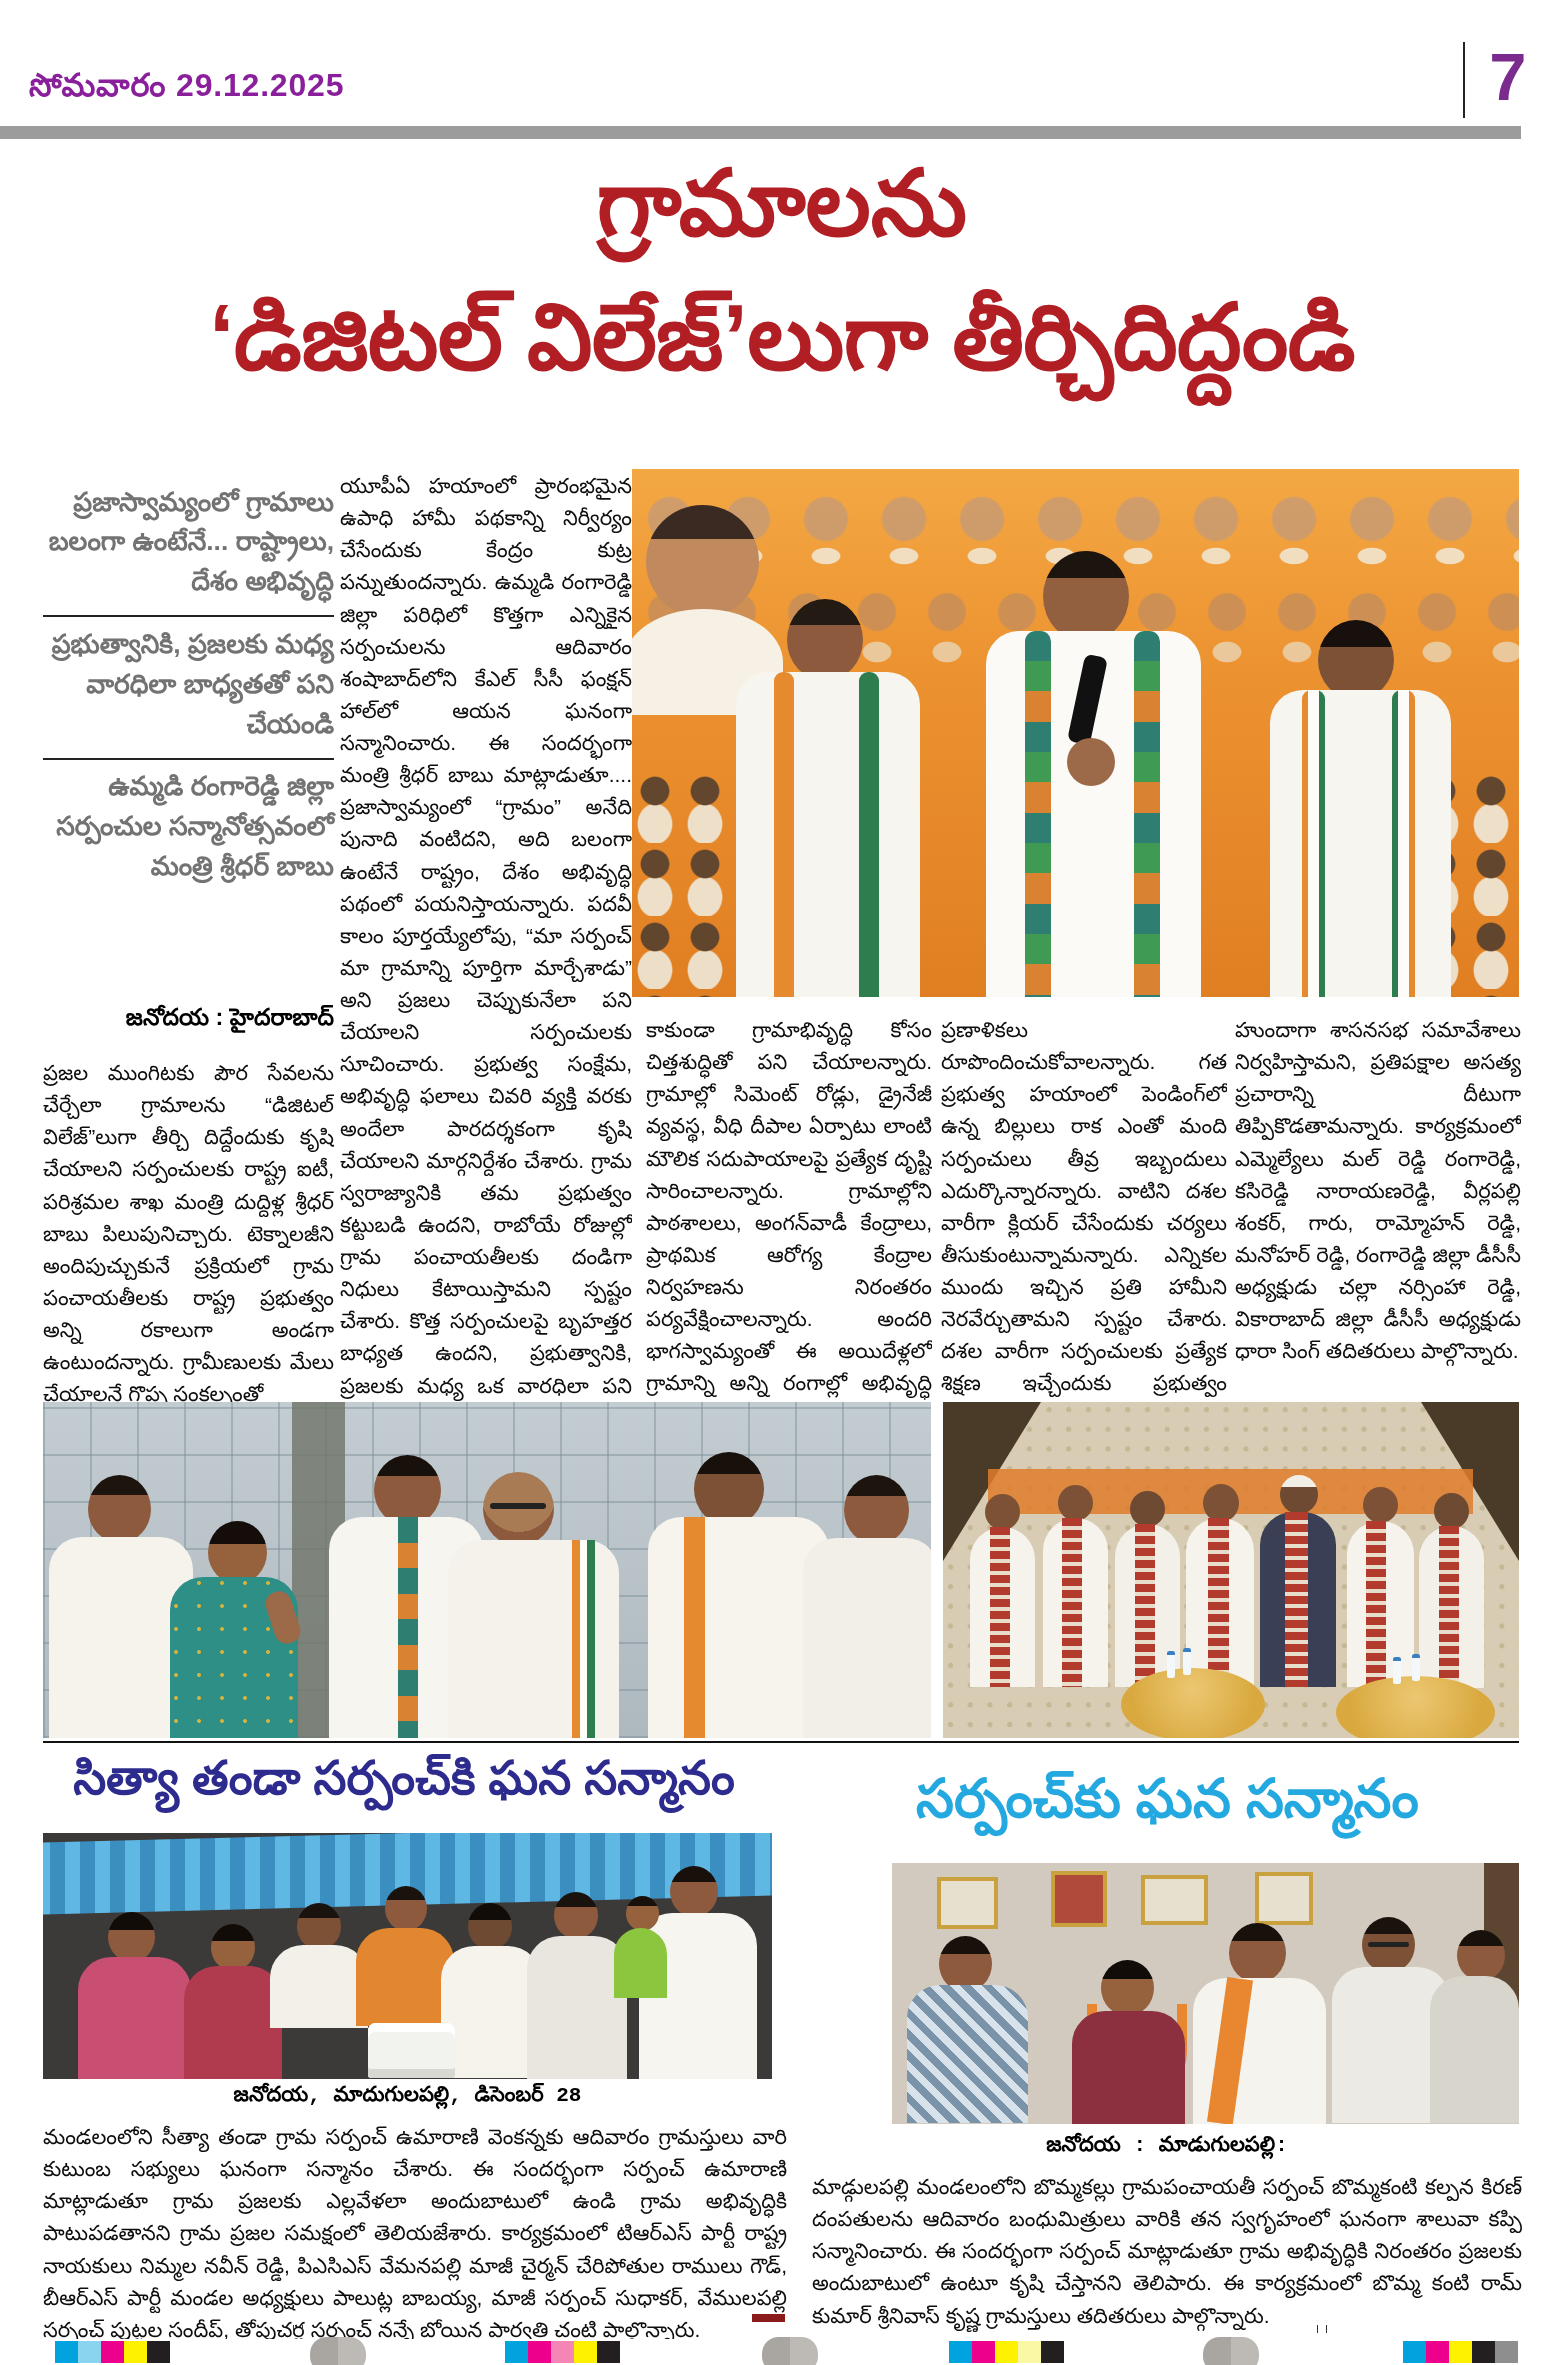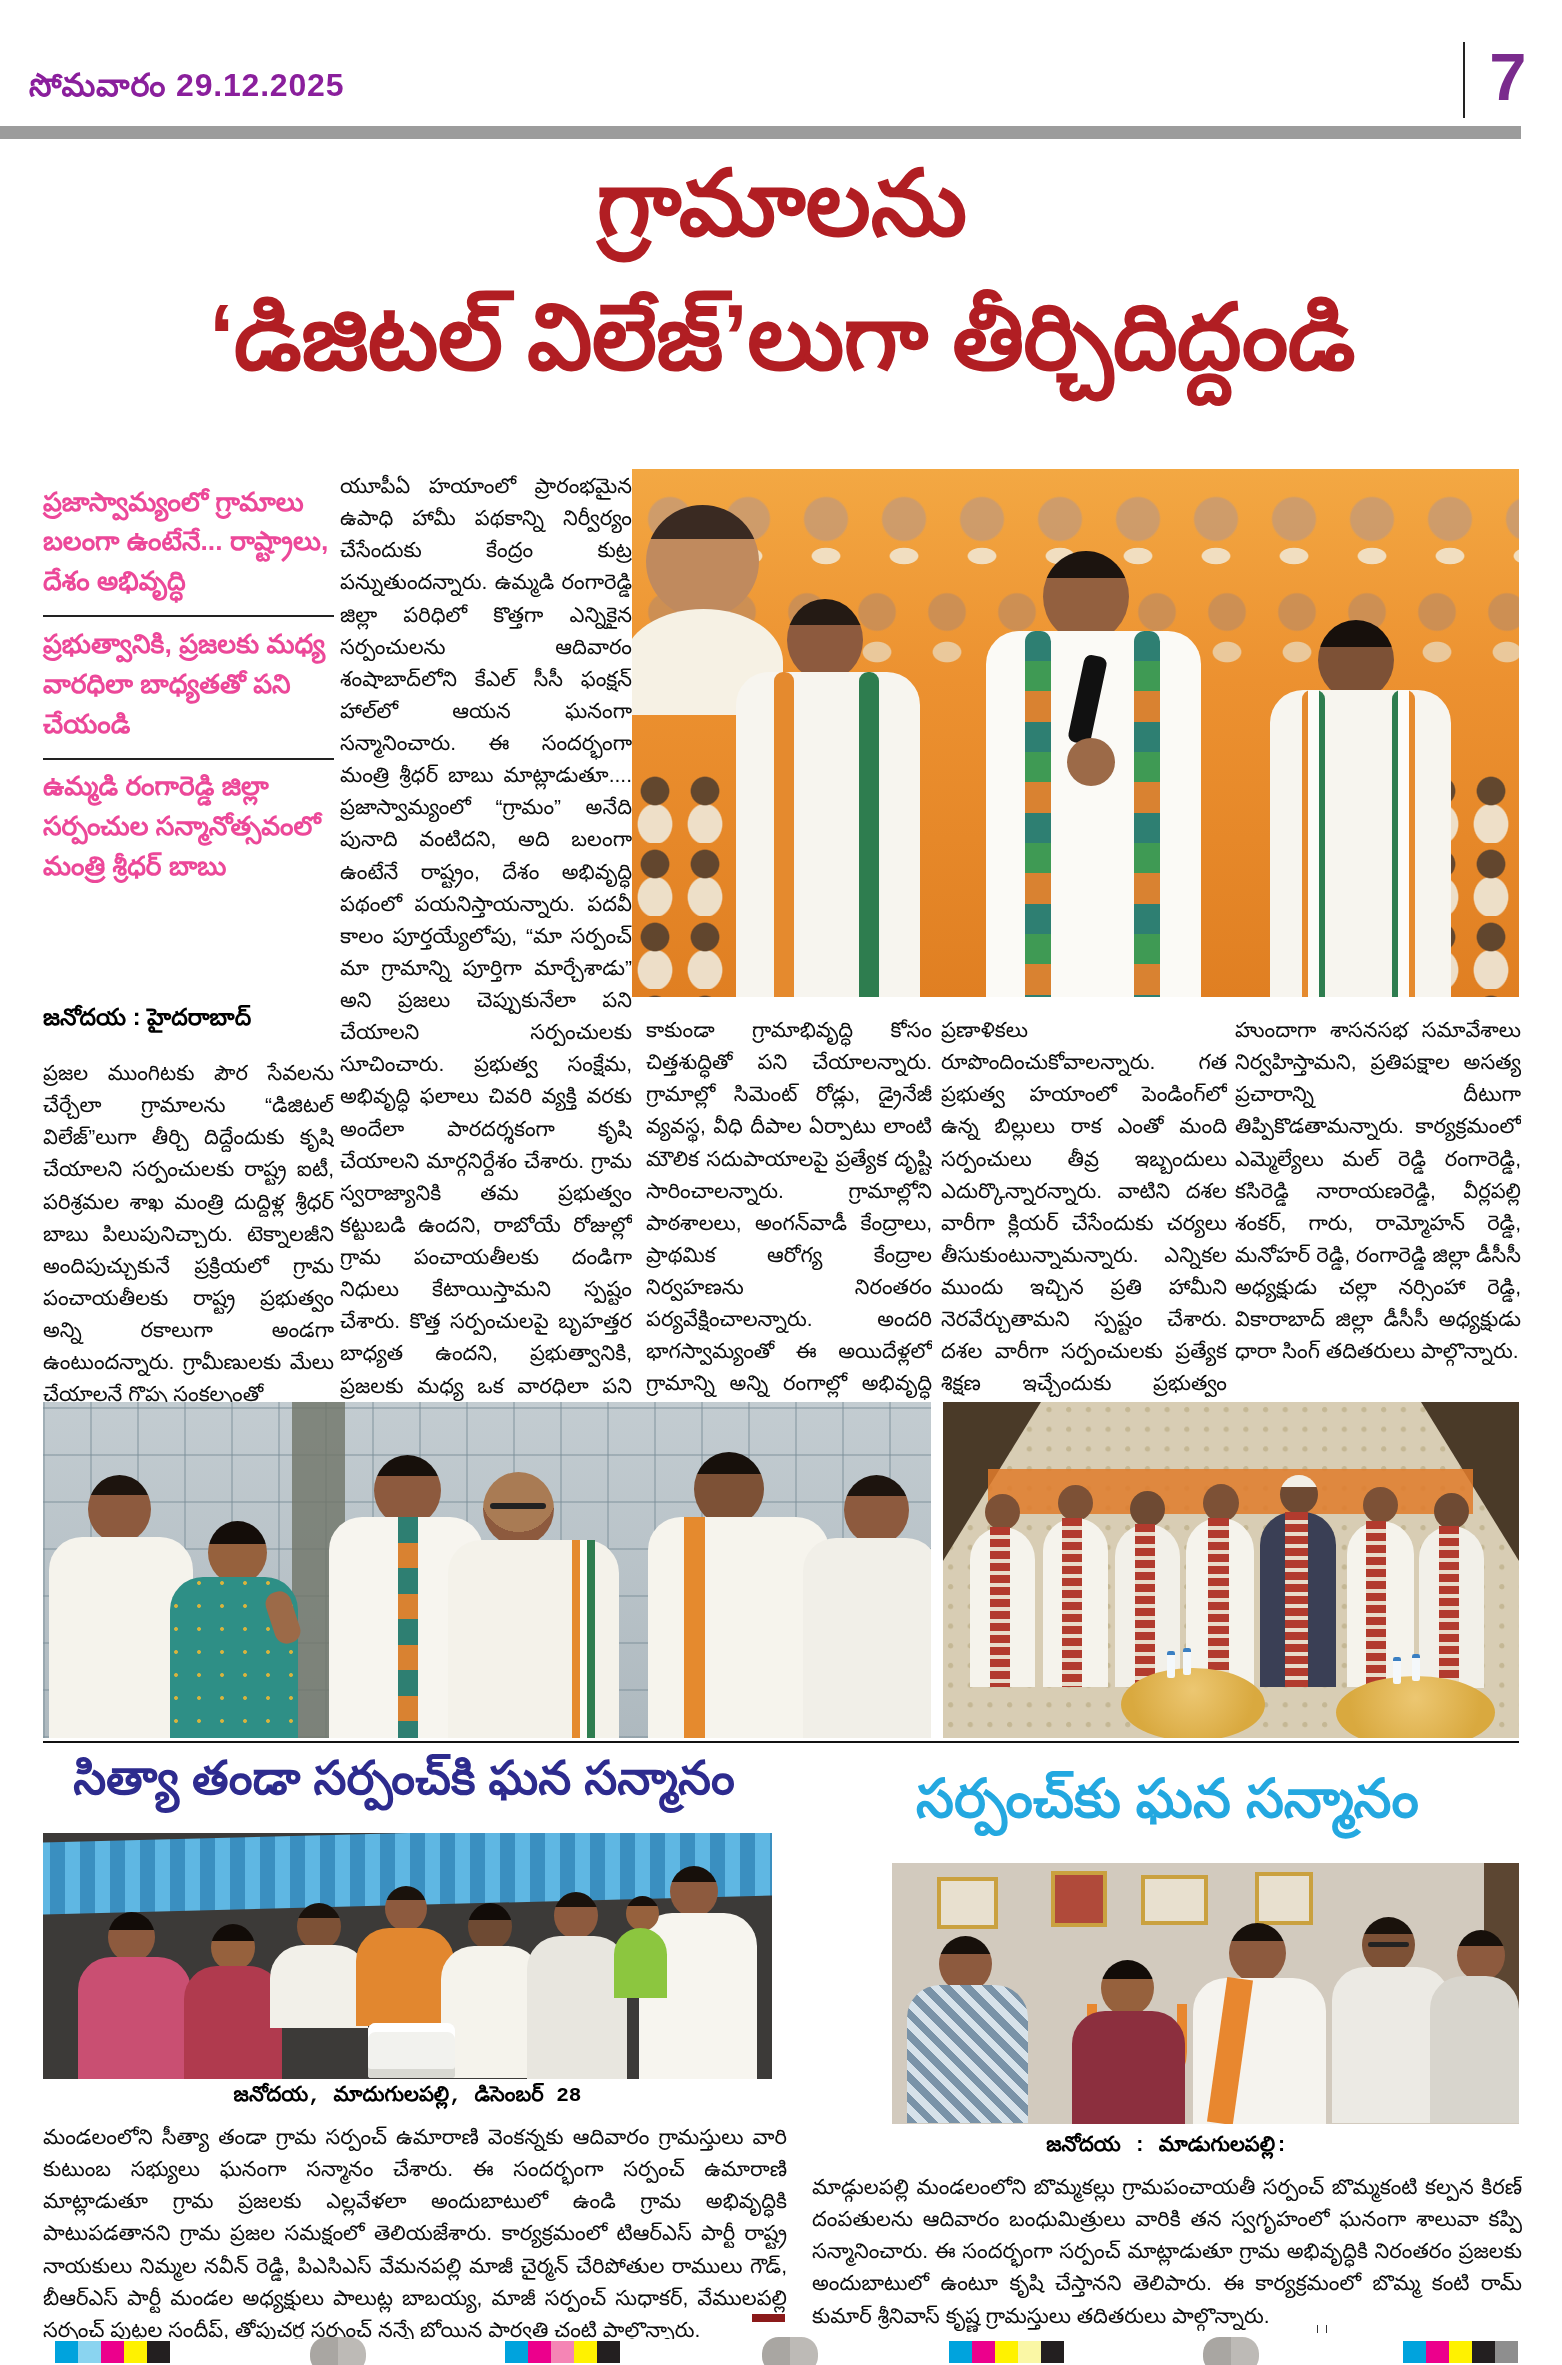--- a/index.html
+++ b/index.html
@@ -17,23 +17,23 @@
   .page-num{left:1474px;top:38px;width:68px;text-align:center;font-size:67px;font-weight:bold;color:#7a2b8d;}
   .gray-bar{left:0;top:126px;width:1521px;height:13px;background:#9c9c9c;}
 
   
   .hl{left:30px;width:1504px;text-align:center;color:#b11e23;font-weight:bold;line-height:1.05;}
   .hl1{top:155px;font-size:92px;}
   .hl2{top:289px;font-size:92px;letter-spacing:-0.8px;}
 
   
   .deck{left:43px;top:475px;width:291px;}
-  .deck-seg{font-size:26.5px;font-weight:bold;text-align:left;line-height:1.5;color:#ec4899;padding:7.6px 0 13.6px 0;}
+  .deck-seg{font-size:26.5px;font-weight:bold;text-align:right;line-height:1.5;color:#737373;padding:7.6px 0 13.6px 0;}
   .deck-seg + .deck-seg{border-top:2.3px solid #222;}
-  .lead-dateline{left:43px;top:1004px;width:291px;text-align:left;font-size:23.4px;font-weight:bold;color:#000;}
+  .lead-dateline{left:43px;top:1004px;width:291px;text-align:right;font-size:23.4px;font-weight:bold;color:#000;}
   .body-col{font-size:21px;line-height:1.53;text-align:justify;color:#0d0d0d;overflow:hidden;}
   .col1b{left:43px;top:1057px;width:291px;height:348px;}
   .col2{left:340px;top:470px;width:292px;height:937px;}
   .col3{left:646px;top:1014px;width:286px;height:401px;}
   .col4{left:941px;top:1014px;width:286px;height:401px;}
   .col5{left:1235px;top:1014px;width:286px;height:393px;}
 
   
   .ph{overflow:hidden;}
   .ph *{position:absolute;}

